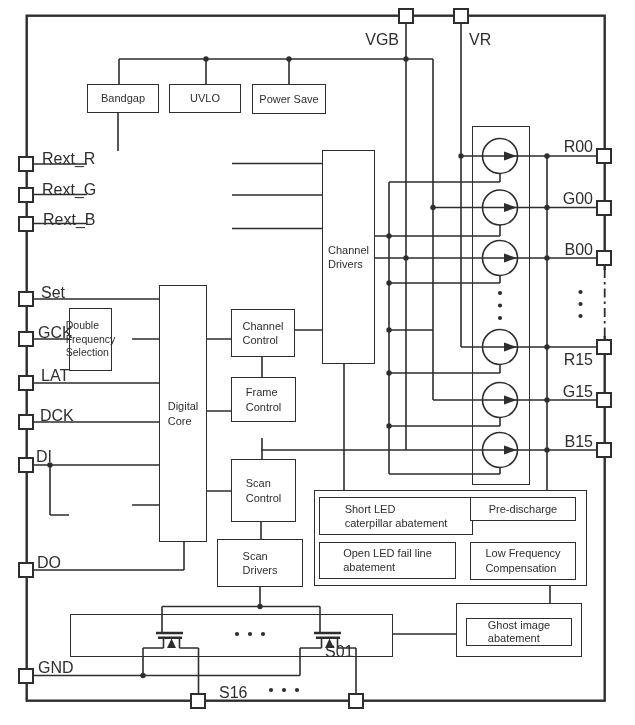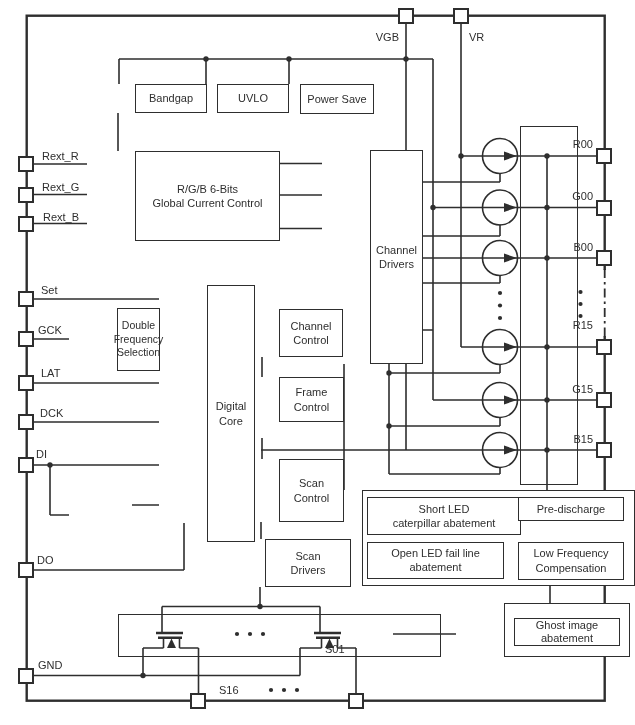--- a/index.html
+++ b/index.html
@@ -6,30 +6,30 @@
   .stage{
     position:relative;width:635px;height:725px;background:#fff;
     font-family:"Liberation Sans","DejaVu Sans",sans-serif;
     color:#2e2e2e;overflow:hidden;
   }
   .stage svg{position:absolute;left:0;top:0;z-index:1;}
   .box{
     position:absolute;z-index:2;box-sizing:border-box;
     border:1.8px solid #2e2e2e;background:#fff;
     display:flex;align-items:center;justify-content:center;
-    text-align:center;white-space:pre-line;
-    font-size:11px;line-height:1.3;margin-left:48px;
+    white-space:pre-line;
+    font-size:11px;line-height:1.3;
   }
   .frame{background:transparent;}
   .pin{
     position:absolute;z-index:3;box-sizing:border-box;
     width:16px;height:16px;border:2px solid #2e2e2e;background:#fff;
   }
   .lbl{
-    position:absolute;z-index:2;font-size:11px;line-height:1;white-space:nowrap;
+    position:absolute;z-index:2;font-size:16px;line-height:1;white-space:nowrap;
   }
   .lbl.r{width:60px;text-align:right;}
 </style>
 </head>
 <body>
 
 <div class="stage">
 
   <svg width="635" height="725" viewBox="0 0 635 725">
 
@@ -126,22 +126,20 @@
         <circle cx="297" cy="690" r="2.1"></circle>
     </g>
 
     <rect x="601" y="270" width="7.5" height="66" fill="#ffffff"></rect>
     <line x1="604.7" y1="269" x2="604.7" y2="337" stroke="#2e2e2e" stroke-width="1.8" stroke-dasharray="9 4 2.5 4"></line>
   </svg>
 
   <div class="box" style="left:87px;top:84px;width:72px;height:29px">Bandgap</div>
   <div class="box" style="left:169px;top:84px;width:72px;height:29px">UVLO</div>
   <div class="box" style="left:252px;top:84px;width:74px;height:30px">Power Save</div>
-  <div class="box" style="left:87px;top:151px;width:145px;height:90px">R/G/B 6-Bits
-Global Current Control</div>
   <div class="box" style="left:322px;top:150px;width:53px;height:214px">Channel
 Drivers</div>
   <div class="box" style="left:69px;top:308px;width:43px;height:63px;font-size:10.5px">Double
 Frequency
 Selection</div>
   <div class="box" style="left:159px;top:285px;width:48px;height:257px">Digital
 Core</div>
   <div class="box" style="left:231px;top:309px;width:64px;height:48px">Channel
 Control</div>
   <div class="box" style="left:231px;top:377px;width:65px;height:45px">Frame
@@ -197,20 +195,20 @@
   <div class="lbl" style="left:38px;top:325px">GCK</div>
   <div class="lbl" style="left:41px;top:368px">LAT</div>
   <div class="lbl" style="left:40px;top:408px">DCK</div>
   <div class="lbl" style="left:36px;top:449px">DI</div>
   <div class="lbl" style="left:37px;top:555px">DO</div>
   <div class="lbl" style="left:38px;top:660px">GND</div>
 
   <div class="lbl r" style="left:533px;top:139px">R00</div>
   <div class="lbl r" style="left:533px;top:191px">G00</div>
   <div class="lbl r" style="left:533px;top:242px">B00</div>
-  <div class="lbl r" style="left:533px;top:320px">R15</div>
+  <div class="lbl r" style="left:533px;top:352px">R15</div>
   <div class="lbl r" style="left:533px;top:384px">G15</div>
   <div class="lbl r" style="left:533px;top:434px">B15</div>
 
   <div class="lbl" style="left:219px;top:685px">S16</div>
   <div class="lbl" style="left:325px;top:644px">S01</div>
 
 </div>
 
 </body></html>

